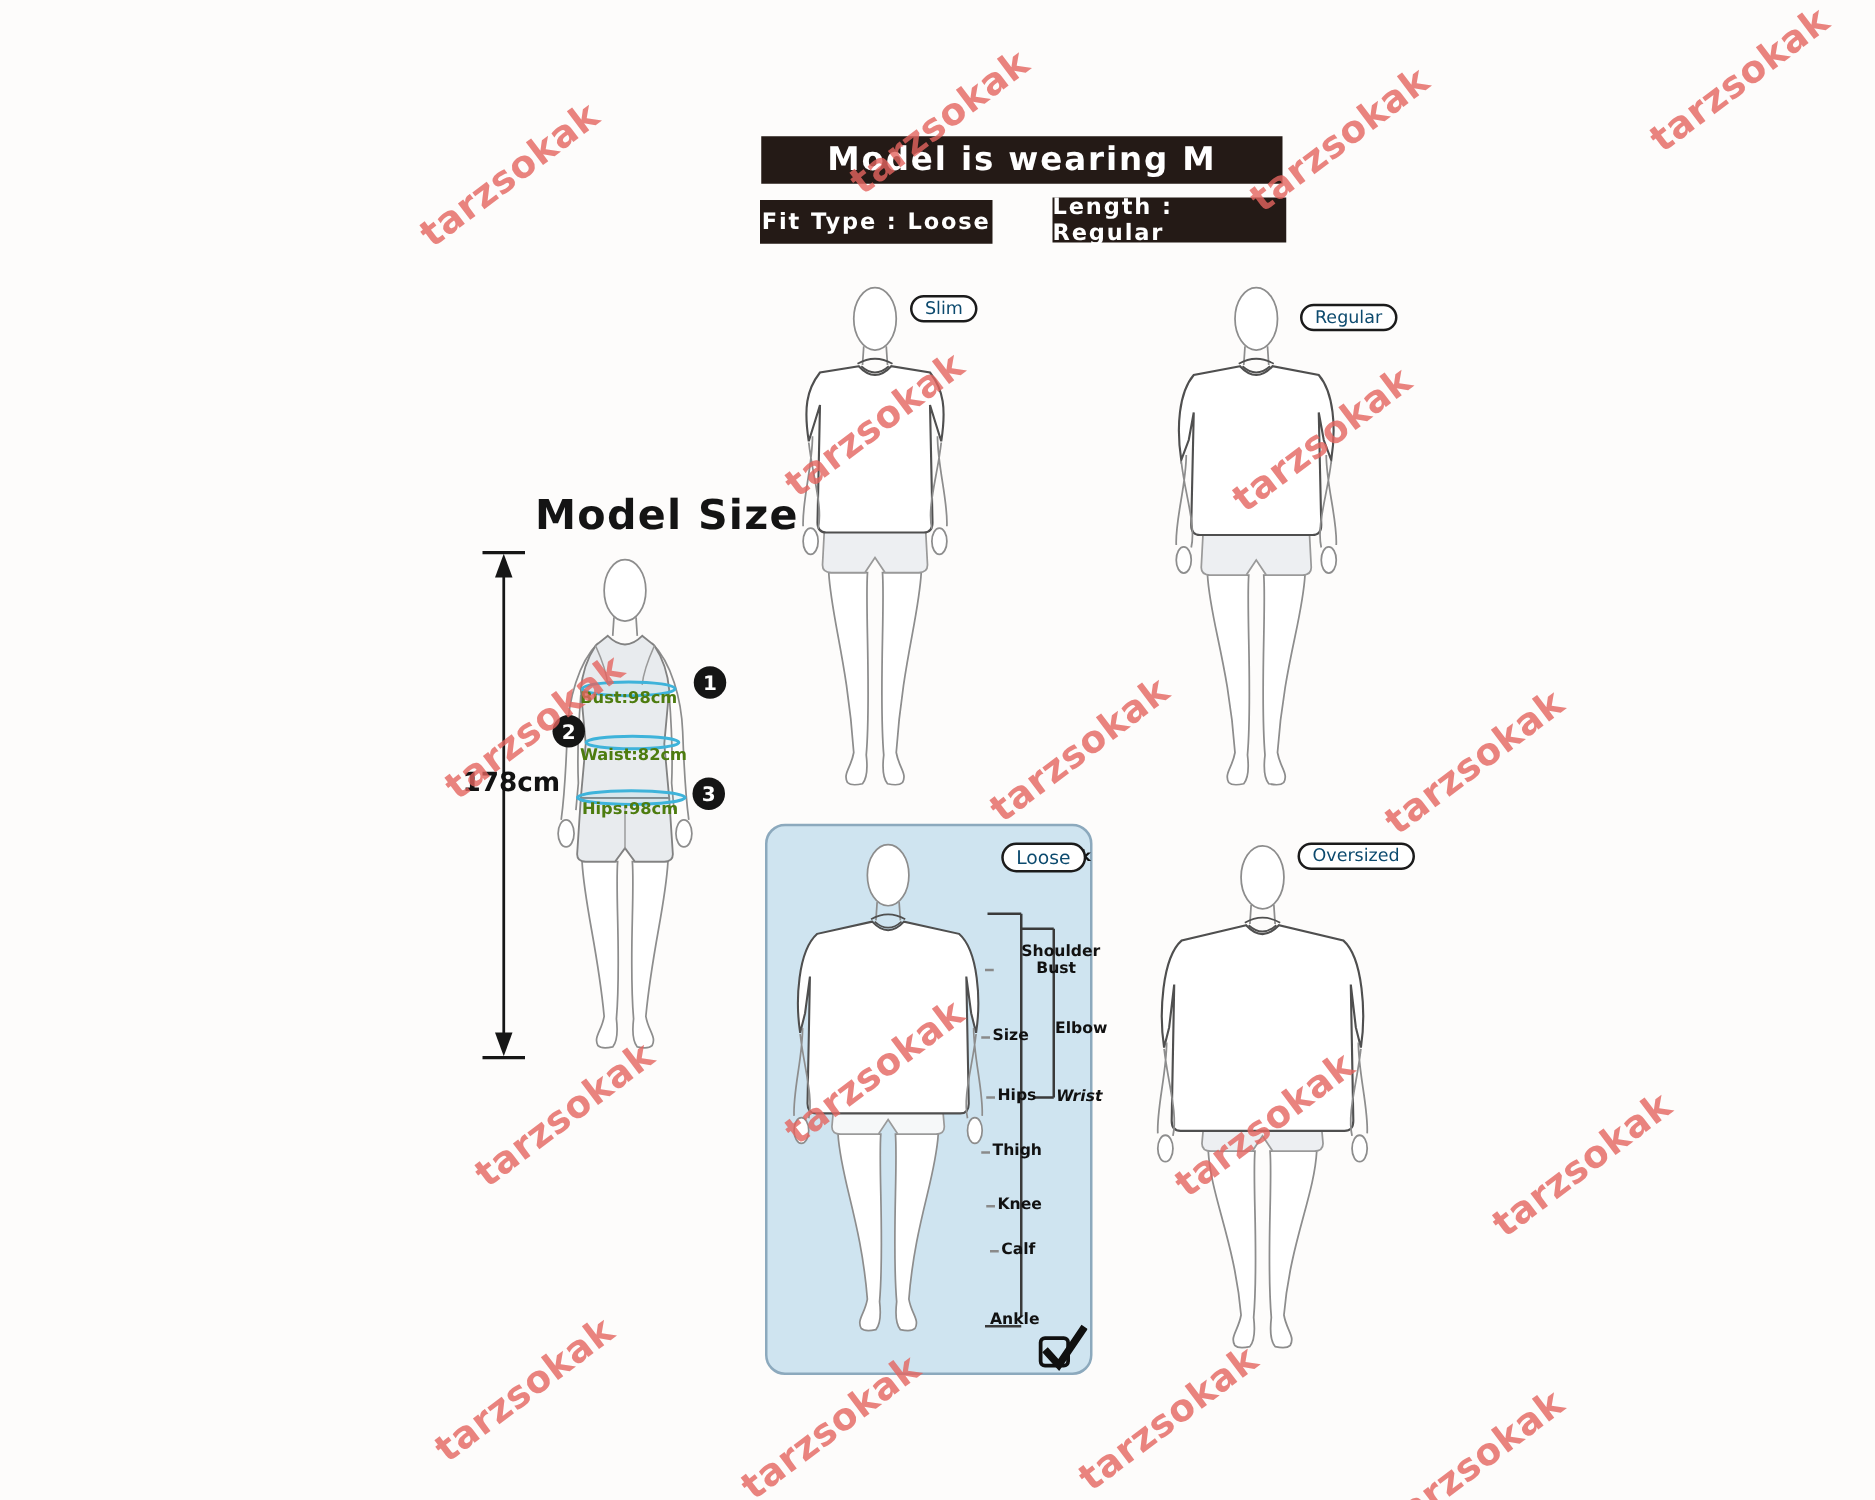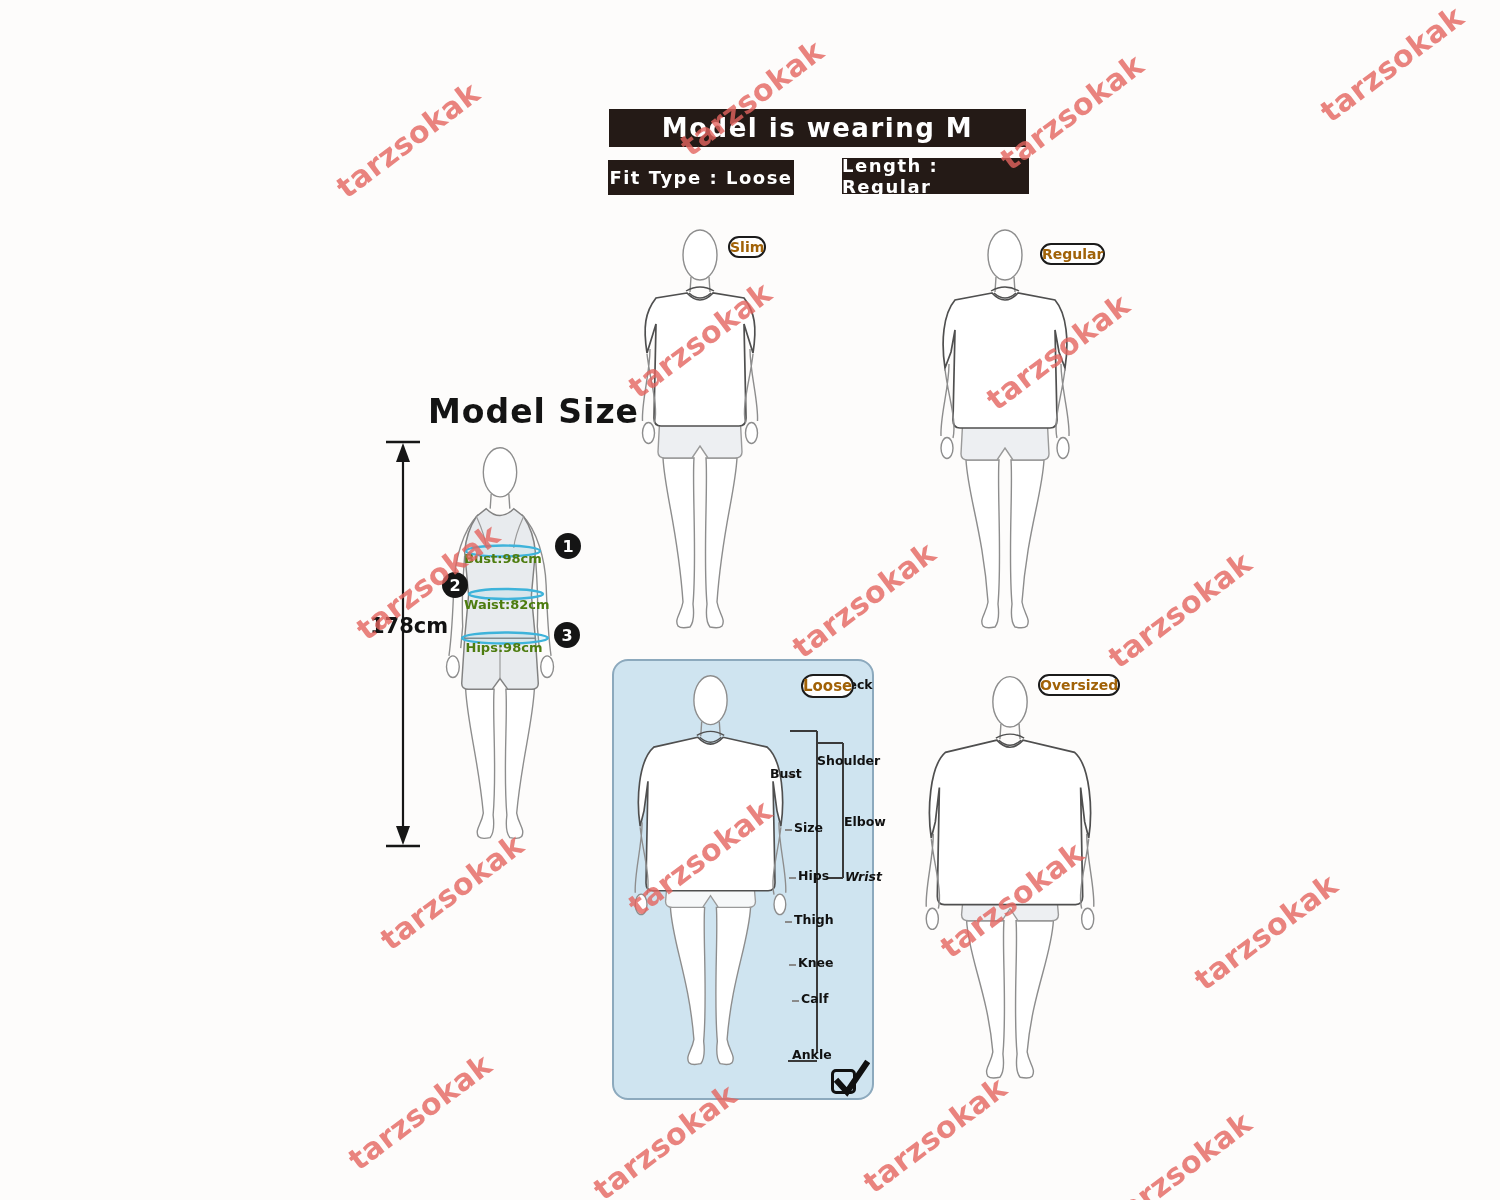--- a/index.html
+++ b/index.html
@@ -6,22 +6,22 @@
   body{font-family:"DejaVu Sans","Liberation Sans",sans-serif;background:#ffffff;}
   #canvas{position:relative;width:1500px;height:1200px;background:#fdfcfb;overflow:hidden;}
 
   .banner{position:absolute;background:#241a16;color:#ffffff;display:flex;align-items:center;justify-content:center;
           font-weight:bold;letter-spacing:1.5px;z-index:10;}
   .banner.main{left:609px;top:109px;width:417px;height:38px;font-size:26px;}
   .banner.small{font-size:18px;}
   .banner.fit{left:608px;top:160px;width:186px;height:35px;}
   .banner.len{left:842px;top:158px;width:187px;height:36px;}
 
-  .pill{position:absolute;background:#ffffff;border:2px solid #1b1b1b;border-radius:14px;color:#a16207;
-        font-weight:bold;font-size:14px;padding:1px 0;z-index:12;white-space:nowrap;}
+  .pill{position:absolute;background:#ffffff;border:2px solid #1b1b1b;border-radius:14px;color:#0c4a6e;
+        font-weight:normal;font-size:14px;padding:1px 10px;z-index:12;white-space:nowrap;}
 
   .title{position:absolute;left:428px;top:392px;font-size:33px;font-weight:800;color:#141414;letter-spacing:1px;z-index:10;}
 
   .fig{position:absolute;z-index:2;}
   .fig svg{display:block;width:100%;height:100%;}
 
   .loose-box{position:absolute;left:612px;top:659px;width:262px;height:441px;background:#cfe4f0;
              border:2px solid #8ca9bd;border-radius:16px;box-sizing:border-box;z-index:1;}
 
   .bpart{position:absolute;font-size:12.5px;font-weight:bold;color:#111;z-index:5;white-space:nowrap;}
@@ -231,21 +231,21 @@
         M 40 162 C 40 186 32 214 33 234" fill="none" stroke="#8d8d8d" stroke-width="1.4"></path>
         <ellipse cx="39" cy="246" rx="6" ry="10.5" fill="#ffffff" stroke="#8d8d8d" stroke-width="1.4"></ellipse>
         <path d="M 182 167 C 179 194 171 218 175 236
         M 180 162 C 180 186 188 214 187 234" fill="none" stroke="#8d8d8d" stroke-width="1.4"></path>
         <ellipse cx="181" cy="246" rx="6" ry="10.5" fill="#ffffff" stroke="#8d8d8d" stroke-width="1.4"></ellipse>
       </svg>
     </div>
 
   <div class="bpart" style="left:790px;top:677px;margin-left:48px;">Neck</div>
   <div class="bpart" style="left:817px;top:753px;">Shoulder</div>
-  <div class="bpart" style="left:770px;top:766px;">Bust</div>
+  <div class="bpart" style="left:829px;top:766px;">Bust</div>
   <div class="bpart" style="left:794px;top:820px;">Size</div>
   <div class="bpart" style="left:844px;top:814px;">Elbow</div>
   <div class="bpart" style="left:798px;top:868px;text-align:right;">Hips</div>
   <div class="bpart" style="left:845px;top:869px;font-style:italic;">Wrist</div>
   <div class="bpart" style="left:794px;top:912px;">Thigh</div>
   <div class="bpart" style="left:798px;top:955px;">Knee</div>
   <div class="bpart" style="left:801px;top:991px;">Calf</div>
   <div class="bpart" style="left:792px;top:1047px;">Ankle</div>
 
   <div class="dline" style="left:816px;top:731px;width:1.6px;height:322px;"></div>

